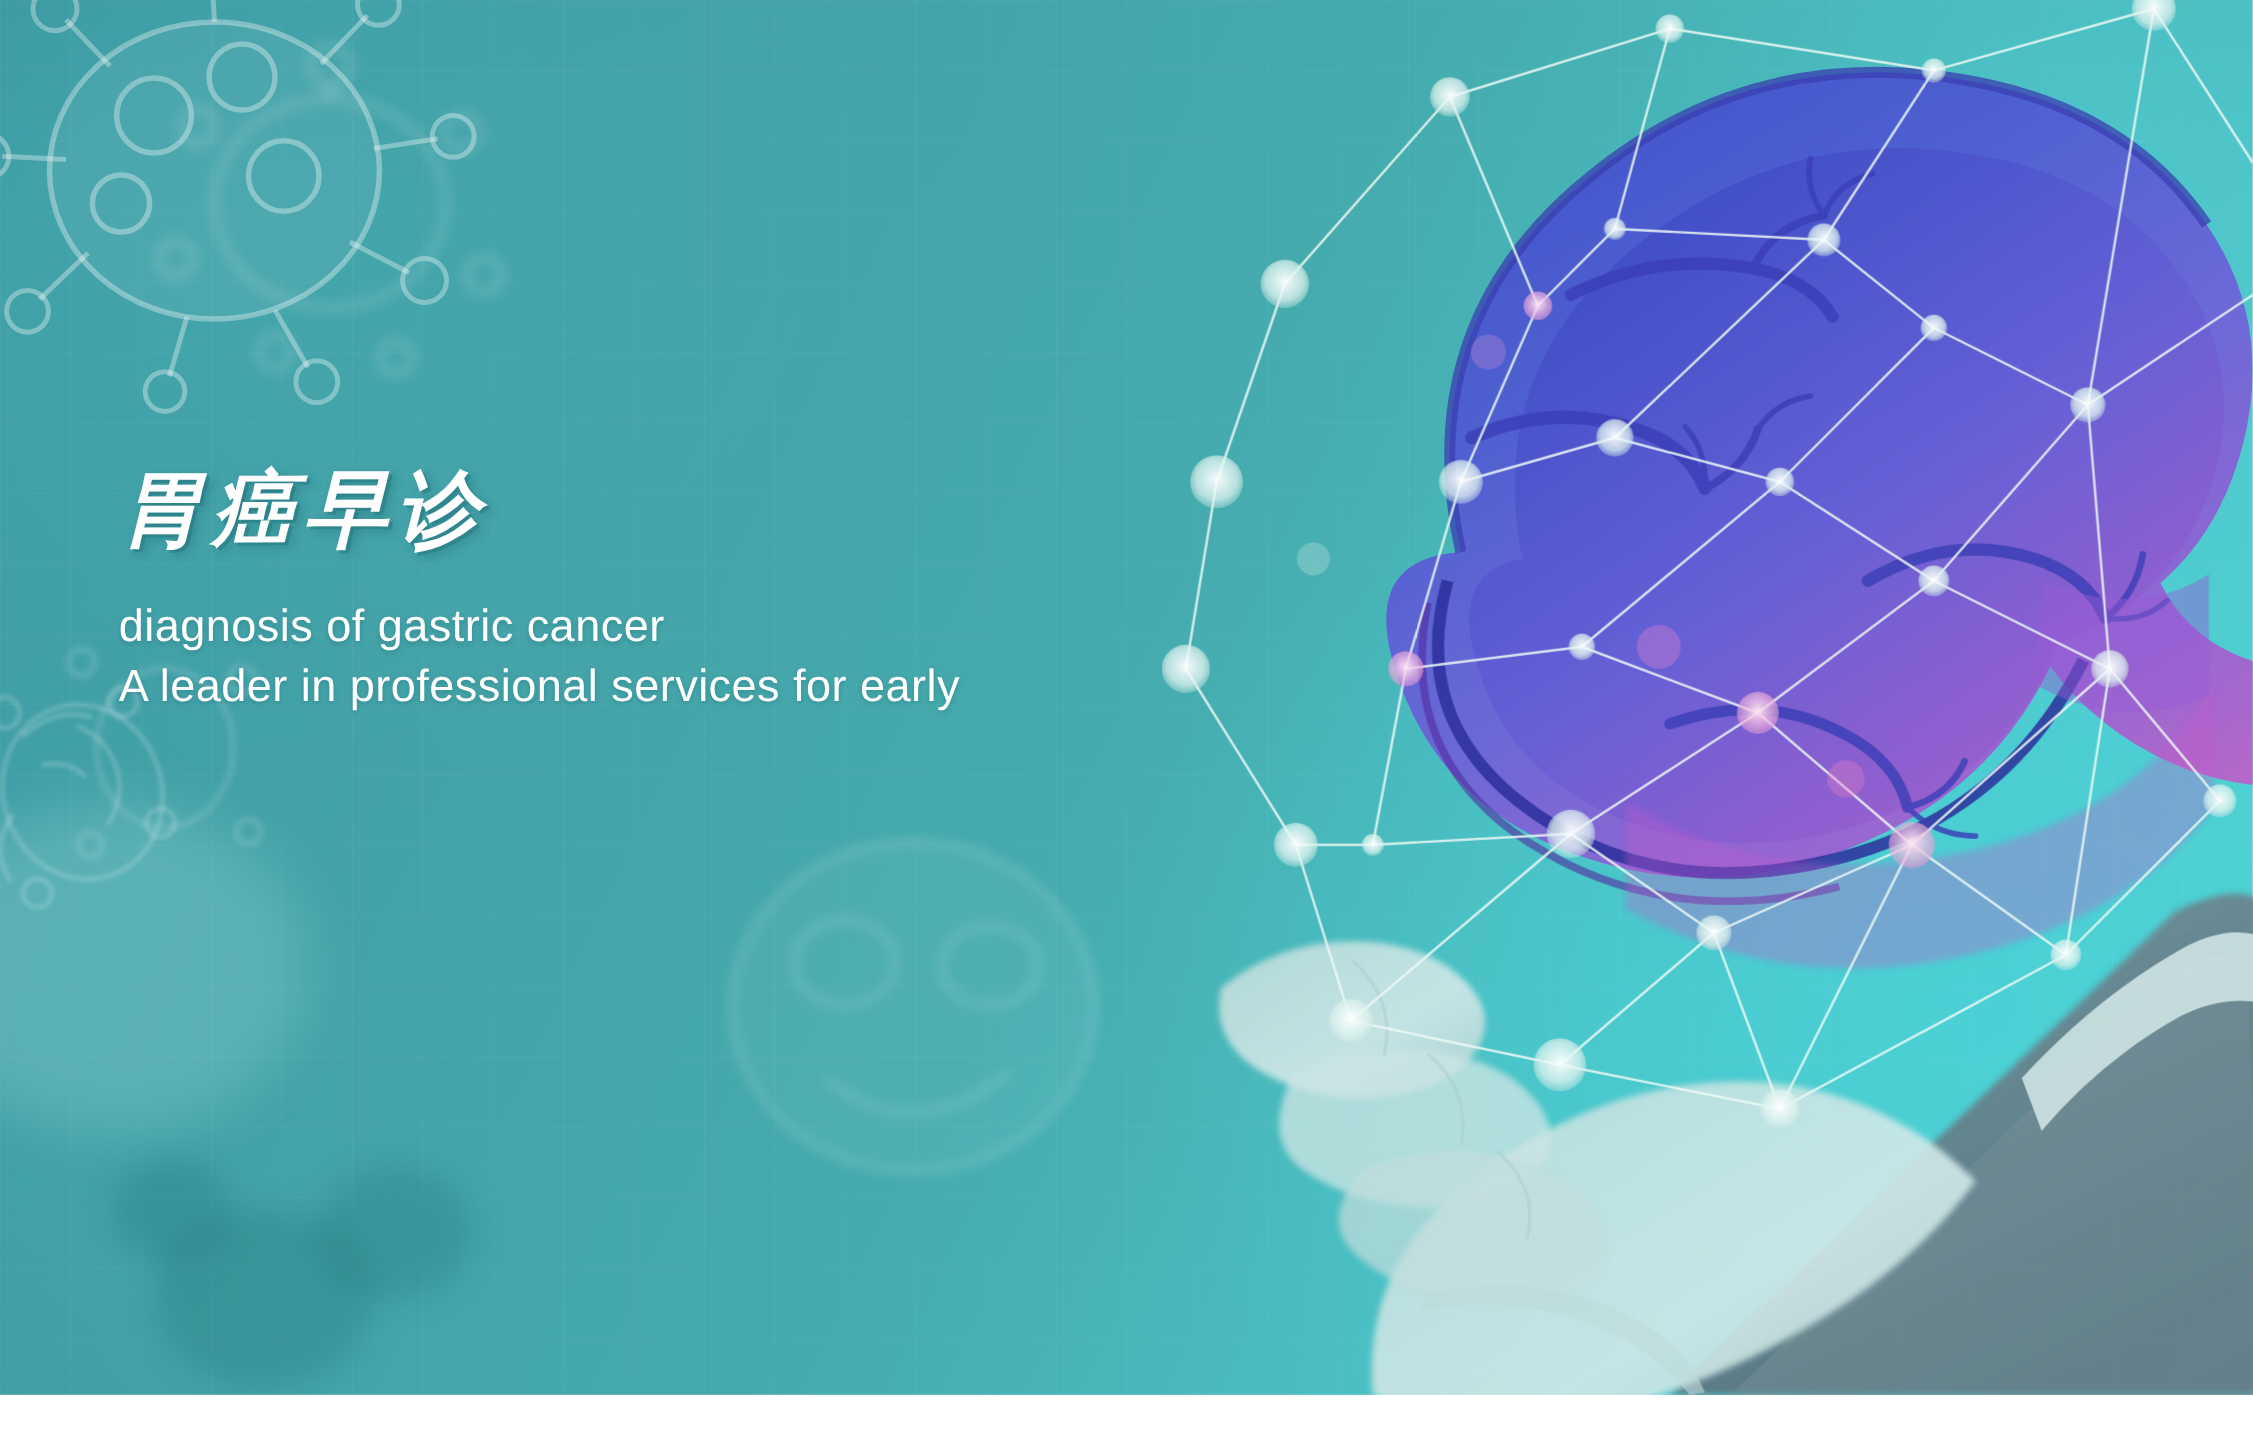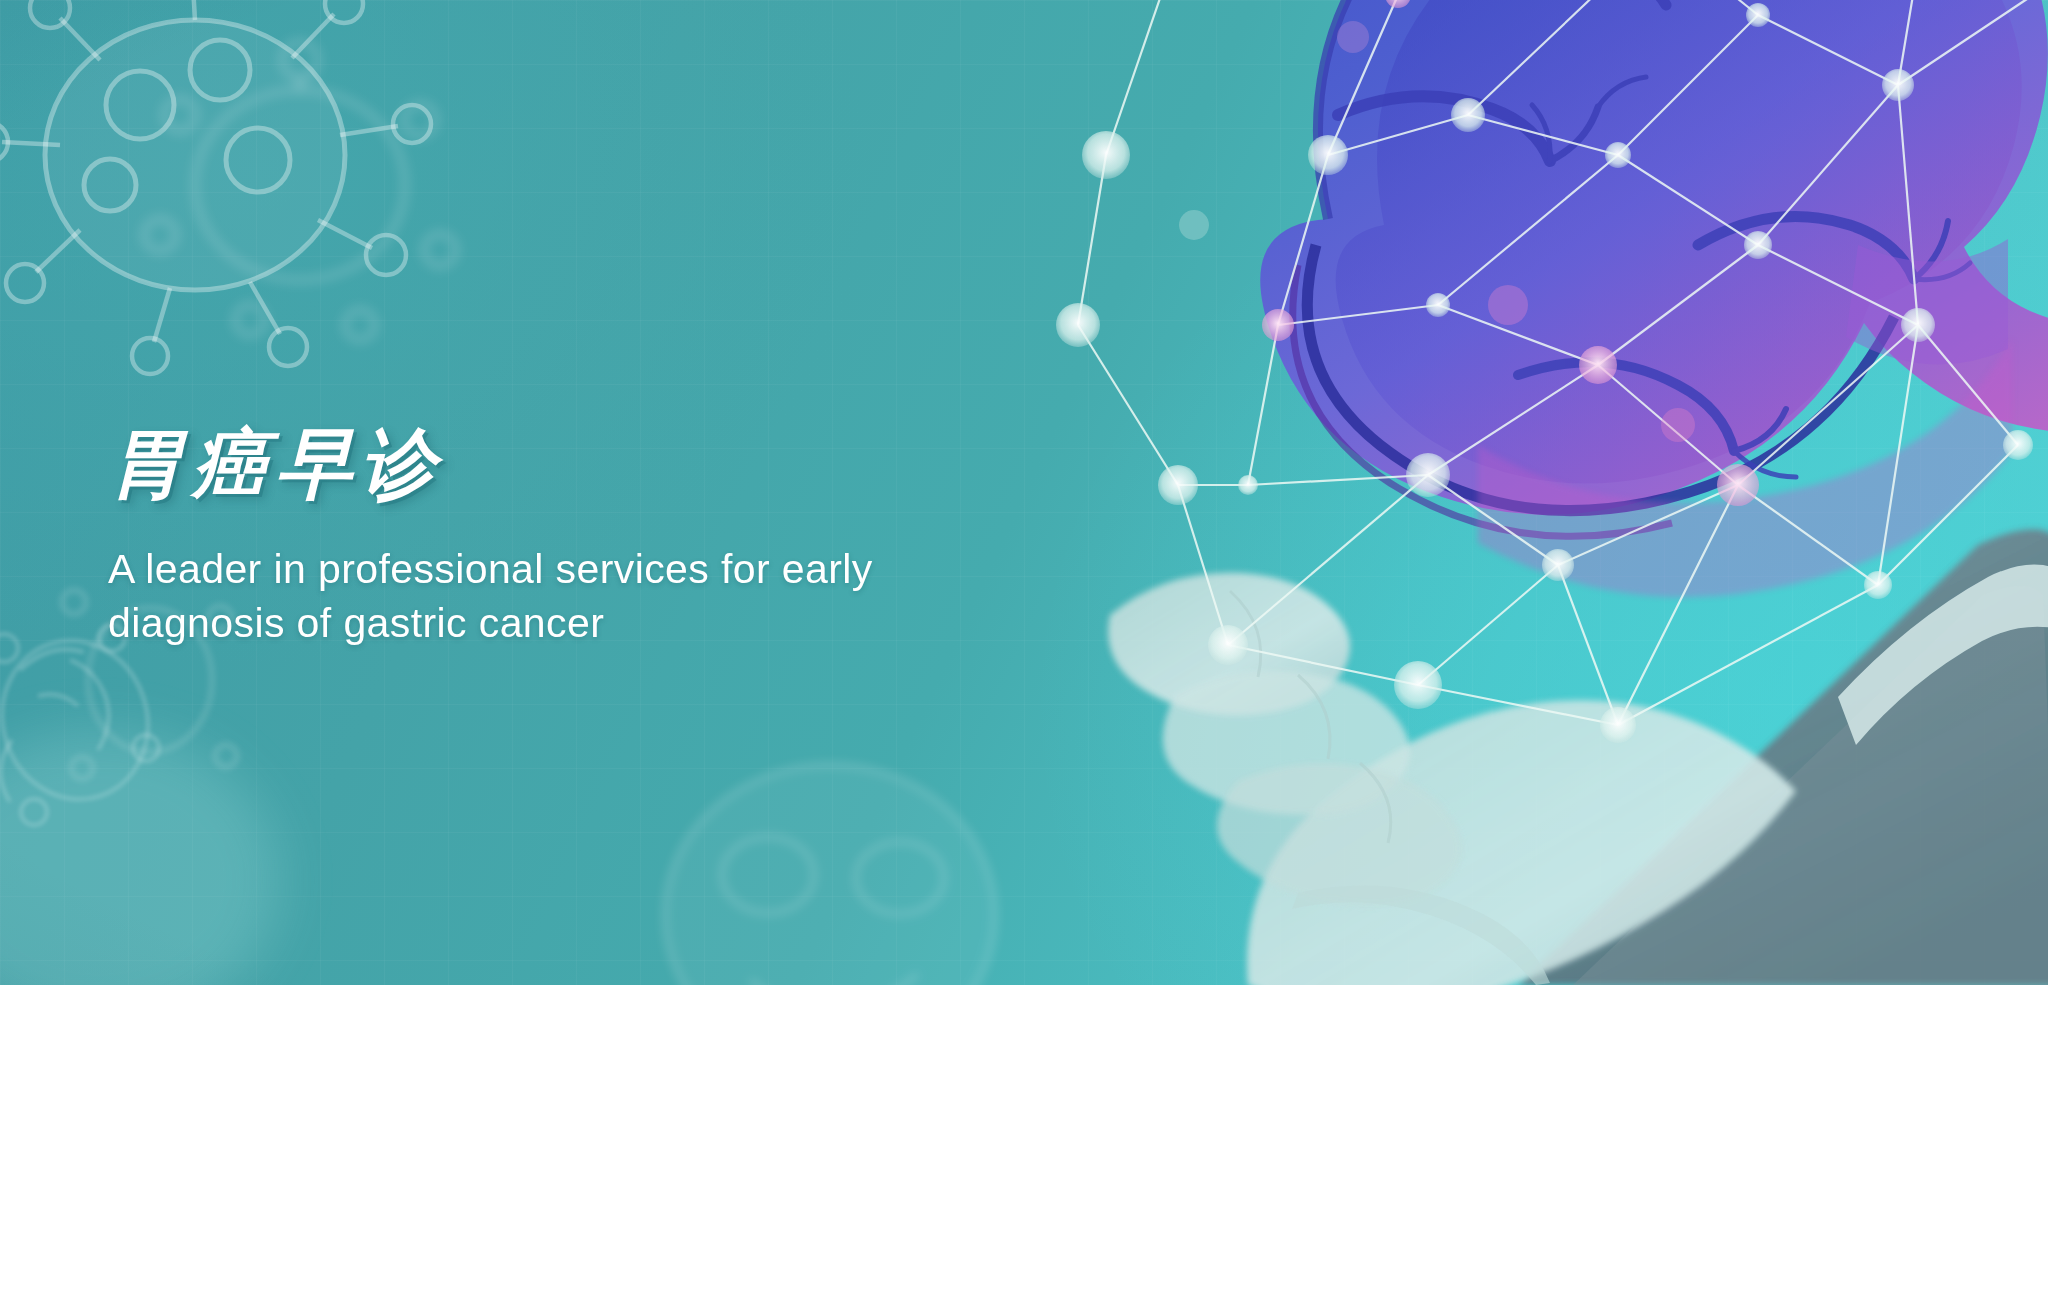--- a/index.html
+++ b/index.html
@@ -3,21 +3,21 @@
 <meta charset="utf-8">
 <style>
   * { margin:0; padding:0; box-sizing:border-box; }
   html,body {
     width:2048px; height:1300px;
     overflow:hidden;
     font-family:"Liberation Sans", sans-serif;
   }
   #banner {
     position:relative;
-    width:2048px; height:985px;
+    width:2048px; height:1268px;
     overflow:hidden;
     background:
       radial-gradient(ellipse 900px 700px at 12% 18%, rgba(70,170,175,0.55) 0%, rgba(70,170,175,0) 70%),
       radial-gradient(ellipse 1100px 900px at 88% 72%, rgba(70,215,220,0.55) 0%, rgba(70,215,220,0) 70%),
       linear-gradient(115deg, #3e9ba5 0%, #44a3a8 28%, #45abae 50%, #4cc2c6 72%, #55d2d4 100%);
   }
 
   
   .grid-overlay{
     position:absolute; inset:0;
@@ -406,19 +406,19 @@
         <circle cx="680" cy="740" r="17" fill="#e07fc9" opacity="0.38"></circle>
         <circle cx="355" cy="352" r="16" fill="#cf93d8" opacity="0.30"></circle>
         <circle cx="196" cy="540" r="15" fill="#cfeae6" opacity="0.30"></circle>
       </g>
     </svg>
   </div>
 
   <div class="text-block">
     <div class="cn-line l1">胃癌早诊</div>
     <div class="en-block">
+      <span>diagnosis of gastric cancer</span>
       <span>A leader in professional services for early</span>
-      <span>diagnosis of gastric cancer</span>
     </div>
   </div>
 
   <div class="vignette"></div>
 </div>
 
 </body></html>

